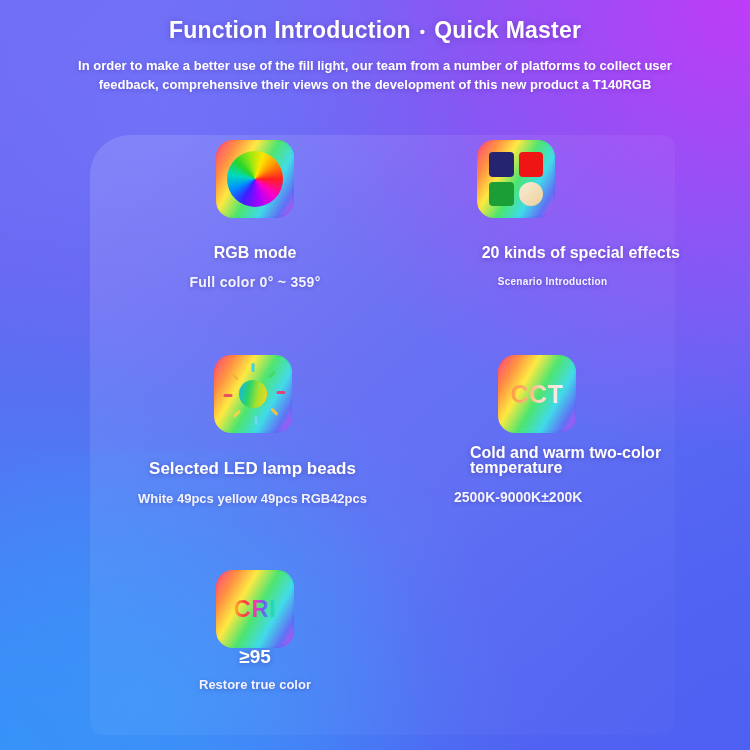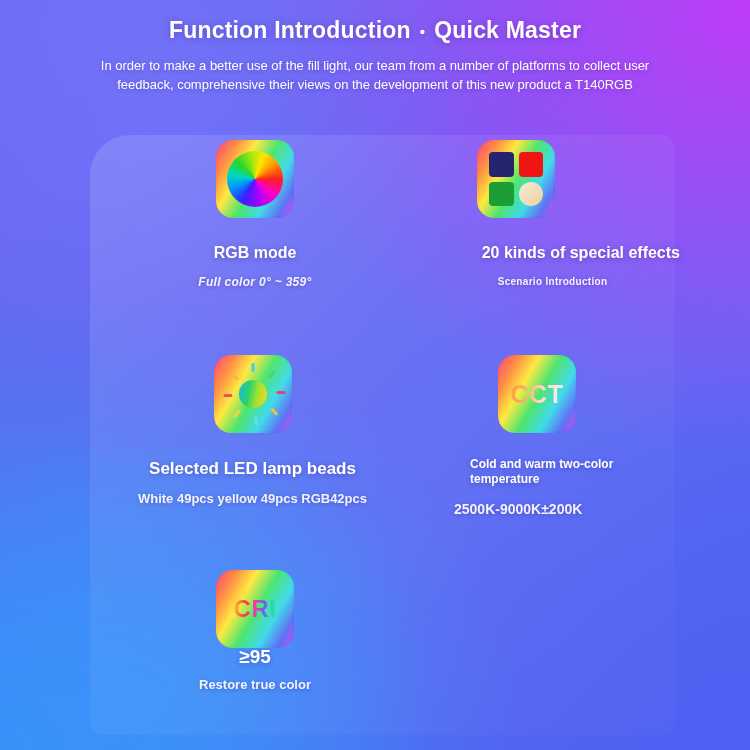--- a/index.html
+++ b/index.html
@@ -54,21 +54,21 @@
     margin: 0 9px;
     font-size: 15px;
     vertical-align: middle;
   }
   .subtitle {
     margin: 12px auto 7px auto;
     width: 600px;
     text-align: center;
     color: #ffffff;
     font-size: 13px;
-    font-weight: normal;
+    font-weight: bold;
     line-height: 19px;
     text-shadow: 0 1px 5px rgba(60,20,120,0.3);
   }
 
   
   .panel {
     position: absolute;
     left: 90px;
     top: 135px;
     width: 585px;
@@ -114,34 +114,34 @@
   }
   .f-sub {
     color: #f2f3ff;
     text-shadow: 0 1px 4px rgba(50,20,110,0.3);
     line-height: 16px;
   }
 
   
   .f-rgb        { left: 150px; top: 0px;  width: 210px; }
   .f-rgb .f-title { font-size: 16px; margin-top: 26px; }
-  .f-rgb .f-sub   { font-size: 12px; font-weight: bold; margin-top: 13px; letter-spacing: 0.3px; font-style: italic; }
+  .f-rgb .f-sub   { font-size: 14px; font-weight: bold; margin-top: 13px; letter-spacing: 0.3px; }
 
   .f-fx         { left: 425px; top: 0px;  width: 255px; }
   .f-fx .icon-box { margin: 0 auto 0 52px; }
   .f-fx .f-title  { font-size: 16px; margin-top: 26px; text-align: right; }
   .f-fx .f-sub    { font-size: 10px; font-weight: bold; margin-top: 13px; letter-spacing: 0.3px; }
 
   .f-led        { left: 125px; top: 0px;  width: 255px; }
   .f-led .f-title { font-size: 17px; margin-top: 27px; }
   .f-led .f-sub   { font-size: 13px; font-weight: bold; margin-top: 14px; }
 
   .f-cct        { left: 420px; top: 0px;  width: 265px; text-align: left; }
   .f-cct .icon-box { margin: 0 0 0 78px; }
-  .f-cct .f-title  { font-size: 12px; margin-top: 24px; padding-left: 50px; line-height: 15px; }
+  .f-cct .f-title  { font-size: 16px; margin-top: 12px; padding-left: 50px; line-height: 15px; }
   .f-cct .f-sub    { font-size: 14px; font-weight: bold; margin-top: 14px; padding-left: 34px; }
 
   .f-cri        { left: 150px; top: 0px;  width: 210px; }
   .f-cri .f-title { font-size: 19px; }
   .f-cri .f-sub   { font-size: 13px; font-weight: bold; margin-top: 12px; }
 
   .f-bat        { left: 425px; top: 0px;  width: 255px; }
   .f-bat .icon-box { margin: 0 auto 0 52px; }
   .f-bat .f-title  { font-size: 14px; margin-top: 26px; }
   .f-bat .f-sub    { font-size: 13px; font-weight: bold; margin-top: 15px; }

